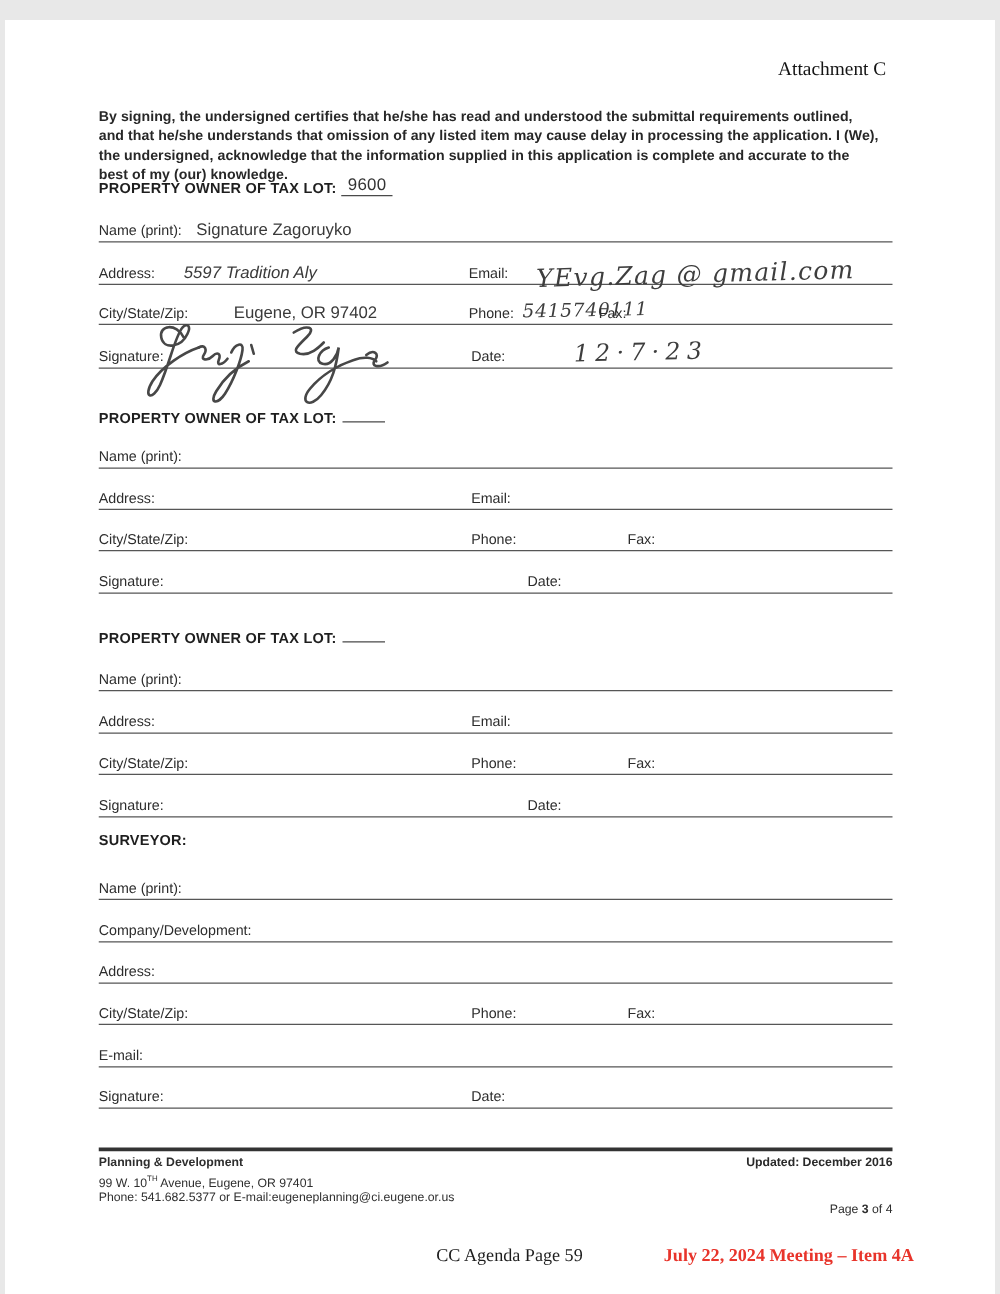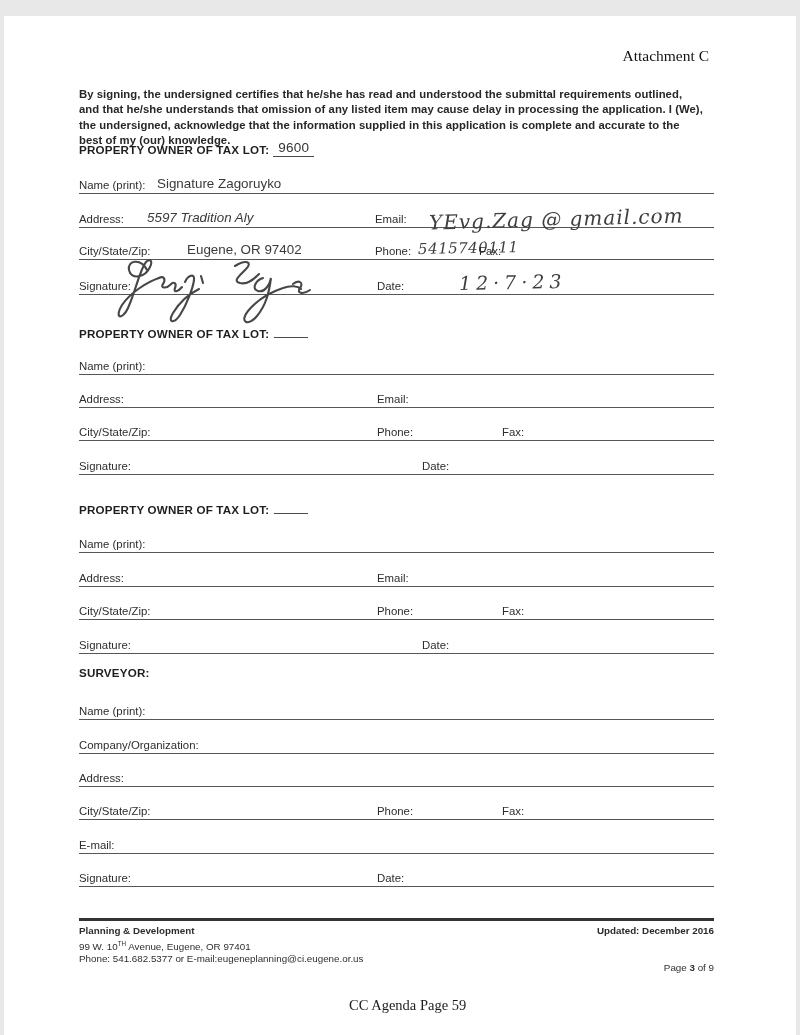--- a/index.html
+++ b/index.html
@@ -168,21 +168,21 @@
     <span class="lbl" style="left:0;">Signature:</span>
     <span class="lbl" style="left:343px;">Date:</span>
   </div>
 
   <div class="heading" style="top:650px;">SURVEYOR:</div>
 
   <div class="row" style="top:683px;">
     <span class="lbl" style="left:0;">Name (print):</span>
   </div>
   <div class="row" style="top:717px;">
-    <span class="lbl" style="left:0;">Company/Organization:</span>
+    <span class="lbl" style="left:0;">Company/Development:</span>
   </div>
   <div class="row" style="top:750px;">
     <span class="lbl" style="left:0;">Address:</span>
   </div>
   <div class="row" style="top:783px;">
     <span class="lbl" style="left:0;">City/State/Zip:</span>
     <span class="lbl" style="left:298px;">Phone:</span>
     <span class="lbl" style="left:423px;">Fax:</span>
   </div>
   <div class="row" style="top:817px;">
@@ -196,17 +196,18 @@
   <div class="footer-rule"></div>
 
   <div class="footer-left">
     <div class="b">Planning &amp; Development</div>
     <div><span>99 W. 10</span><sup class="th">TH</sup><span> Avenue, Eugene, OR 97401</span></div>
     <div>Phone: 541.682.5377 or E-mail:eugeneplanning@ci.eugene.or.us</div>
   </div>
 
   <div class="footer-updated">Updated:  December 2016</div>
 
-  <div class="footer-page"><span>Page </span><span class="num">3</span><span> of 9</span></div>
+  <div class="footer-page"><span>Page </span><span class="num">3</span><span> of 4</span></div>
 
   <div class="cc-agenda">CC Agenda Page 59</div>
+  <div class="meeting" style="color: rgb(232, 52, 43);">July 22, 2024 Meeting – Item 4A</div>
 
 </div>
 
 </body></html>

